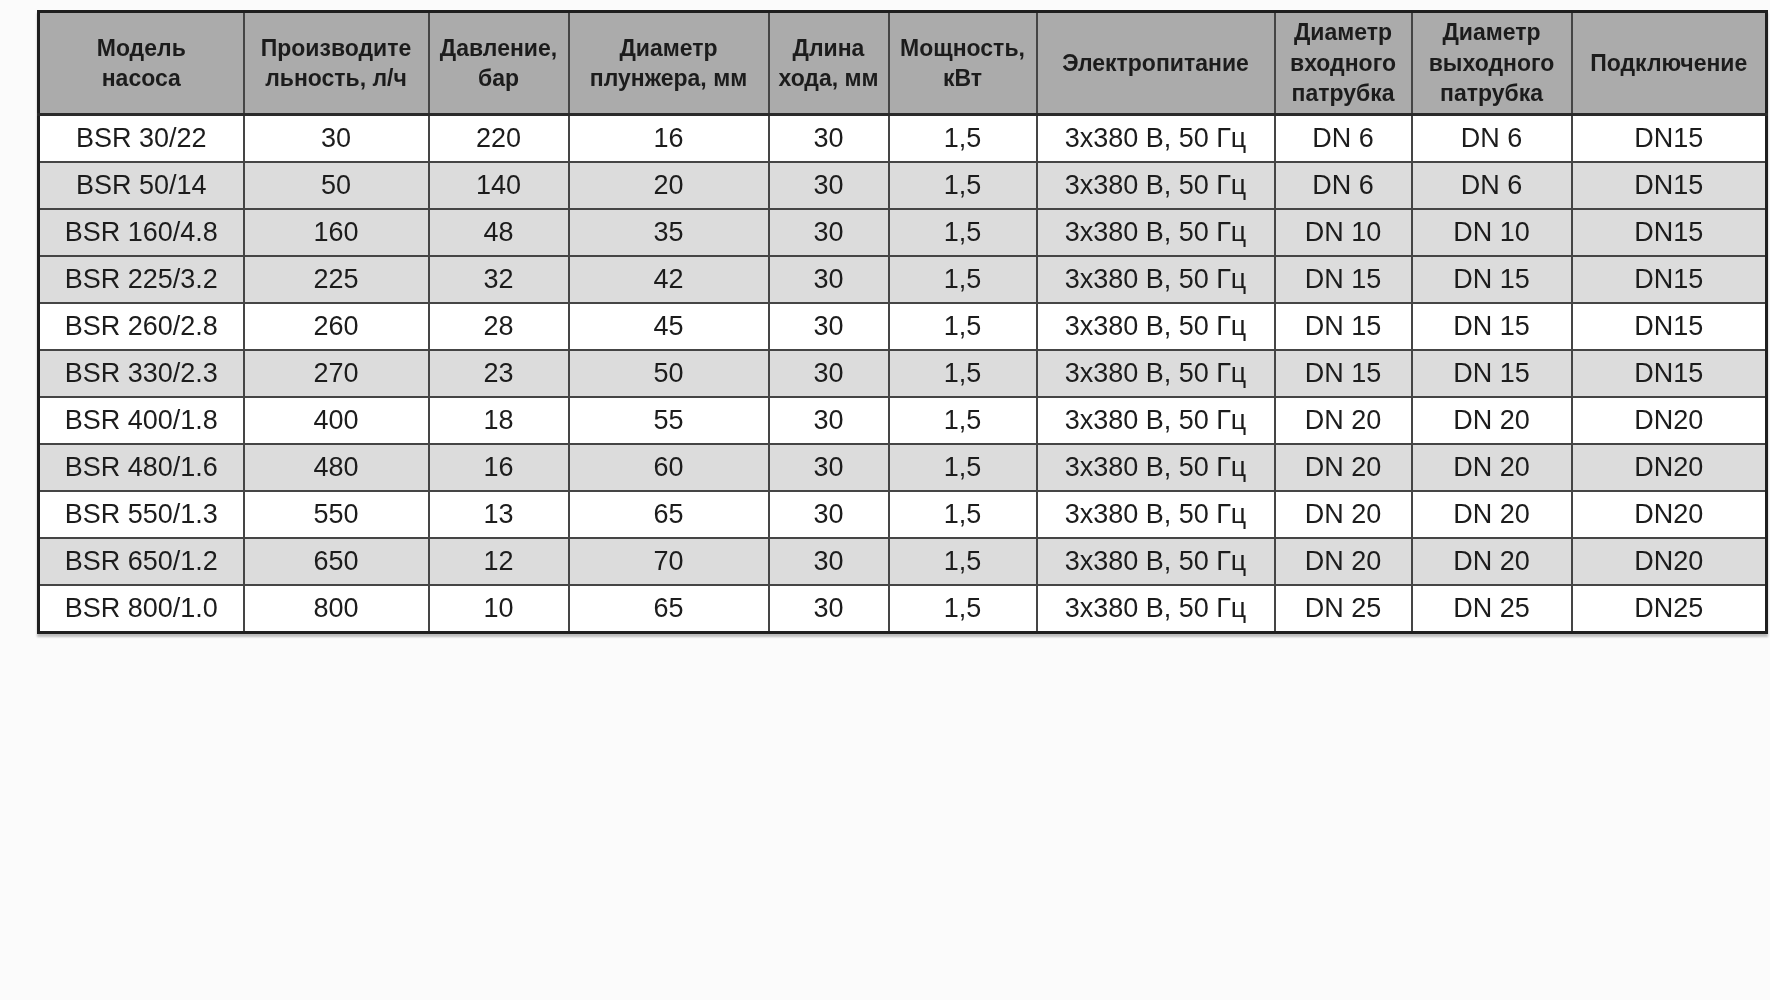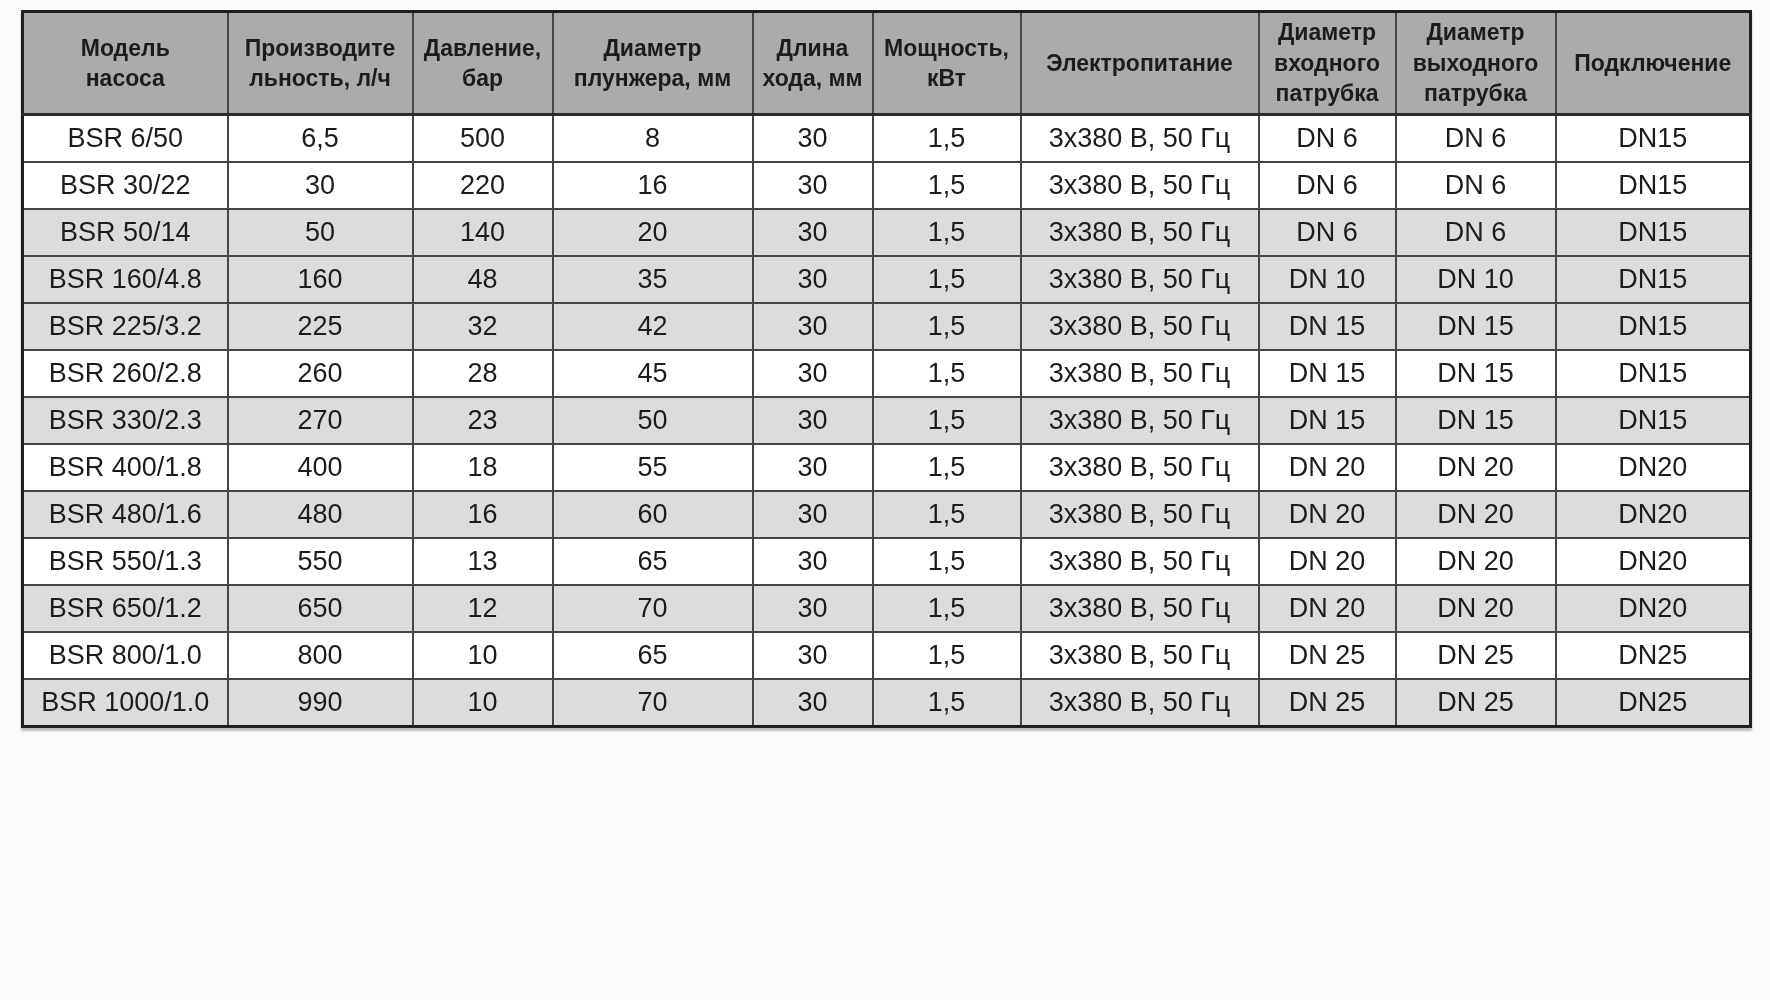--- a/index.html
+++ b/index.html
@@ -9,20 +9,21 @@
     height: 1000px;
     background: #fbfbfb;
     font-family: "Liberation Sans", sans-serif;
     overflow: hidden;
   }
   .page {
     width: 1550px;
     height: 1000px;
     box-sizing: border-box;
     padding: 10px 21px 16px 21px;
+    margin-left: 16px;
   }
   table.spec {
     border-collapse: collapse;
     table-layout: fixed;
     width: 1728px;
     border: 3px solid #1f1f1f;
     box-shadow: 0 3px 2px rgba(0,0,0,0.25);
     background: #ffffff;
   }
   table.spec th, table.spec td {
@@ -99,32 +100,20 @@
 входного
 патрубка</th>
         <th>Диаметр
 выходного
 патрубка</th>
         <th>Подключение</th>
       </tr>
     </thead>
     <tbody>
         <tr class="row-plain">
-    <td>BSR 6/50</td>
-    <td>6,5</td>
-    <td>500</td>
-    <td>8</td>
-    <td>30</td>
-    <td>1,5</td>
-    <td>3x380 В, 50 Гц</td>
-    <td>DN 6</td>
-    <td>DN 6</td>
-    <td>DN15</td>
-  </tr>
-        <tr class="row-plain">
     <td>BSR 30/22</td>
     <td>30</td>
     <td>220</td>
     <td>16</td>
     <td>30</td>
     <td>1,5</td>
     <td>3x380 В, 50 Гц</td>
     <td>DN 6</td>
     <td>DN 6</td>
     <td>DN15</td>
@@ -235,32 +224,20 @@
     <td>3x380 В, 50 Гц</td>
     <td>DN 20</td>
     <td>DN 20</td>
     <td>DN20</td>
   </tr>
         <tr class="row-plain">
     <td>BSR 800/1.0</td>
     <td>800</td>
     <td>10</td>
     <td>65</td>
-    <td>30</td>
-    <td>1,5</td>
-    <td>3x380 В, 50 Гц</td>
-    <td>DN 25</td>
-    <td>DN 25</td>
-    <td>DN25</td>
-  </tr>
-        <tr class="row-alt">
-    <td>BSR 1000/1.0</td>
-    <td>990</td>
-    <td>10</td>
-    <td>70</td>
     <td>30</td>
     <td>1,5</td>
     <td>3x380 В, 50 Гц</td>
     <td>DN 25</td>
     <td>DN 25</td>
     <td>DN25</td>
   </tr>
       </tbody>
   </table>
 </div>

